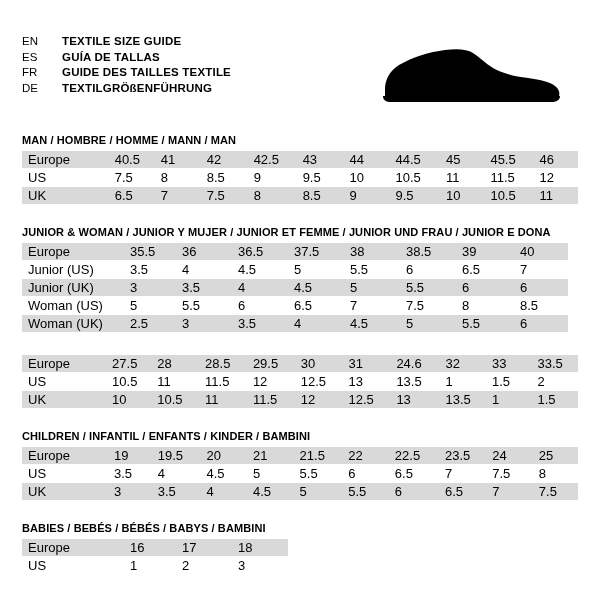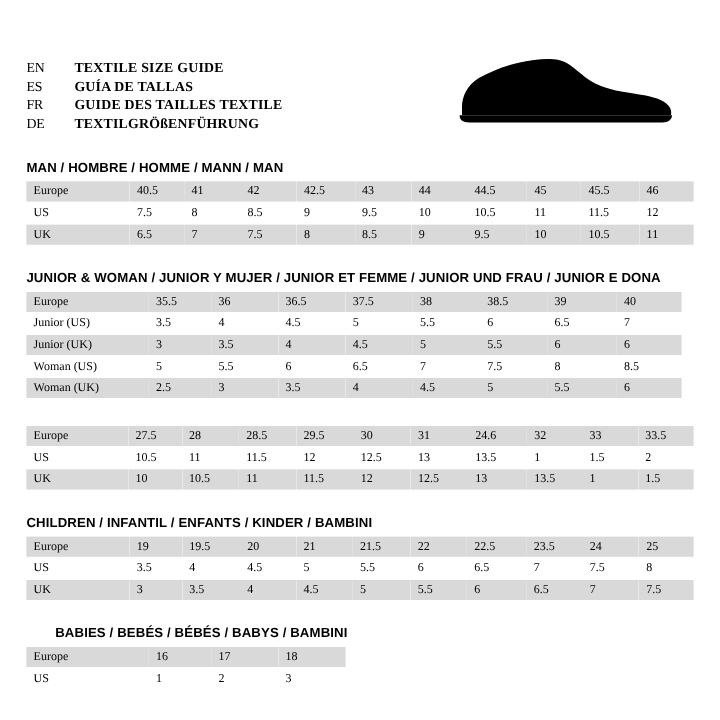--- a/index.html
+++ b/index.html
@@ -19,23 +19,22 @@
     width: 600px;
     height: 600px;
     box-sizing: border-box;
     padding: 18px 22px 0 22px;
     position: relative;
   }
 
   
   .header {
     display: flex;
-    align-items: flex-end;
+    align-items: center;
     justify-content: space-between;
-    font-family: Liberation Serif, serif;
   }
   .lang-table {
     border-collapse: collapse;
   }
   .lang-table td {
     font-size: 11.5px;
     line-height: 15.5px;
     padding: 0;
     vertical-align: top;
     white-space: nowrap;
@@ -72,22 +71,21 @@
   }
   .section-title {
     font-size: 11px;
     font-weight: bold;
     padding-bottom: 4px;
     letter-spacing: 0.1px;
   }
   table.size {
     border-collapse: collapse;
     table-layout: fixed;
-    font-size: 10px;
-    font-family: Liberation Serif, serif;
+    font-size: 13px;
   }
   table.size td {
     height: 17px;
     line-height: 17px;
     padding: 0 0 0 6px;
     border-top: 1px solid #ffffff;
     white-space: nowrap;
     overflow: hidden;
   }
   tr.shade td {
@@ -336,21 +334,21 @@
               <td class="cell" style="width: 50px;">5.5</td>
               <td class="cell" style="width: 52px;">6</td>
               <td class="cell" style="width: 48px;">6.5</td>
               <td class="cell" style="width: 50px;">7</td>
               <td class="cell" style="width: 48px;">7.5</td>
             </tr>
           </tbody>
         </table>
       </div>
       <div class="section">
-        <div class="section-title sep-top" style="border-top: none; margin-left: 24px;">BABIES / BEBÉS / BÉBÉS / BABYS / BAMBINI</div>
+        <div class="section-title sep-top" style="border-top: none;">BABIES / BEBÉS / BÉBÉS / BABYS / BAMBINI</div>
         <table class="size">
           <tbody>
             <tr class="shade">
               <td class="rowhead">Europe</td>
               <td class="cell" style="width: 46px; margin-top: 40px;">16</td>
               <td class="cell" style="width: 50px;">17</td>
               <td class="cell" style="width: 50px;">18</td>
             </tr>
             <tr class="plain">
               <td class="rowhead">US</td>

